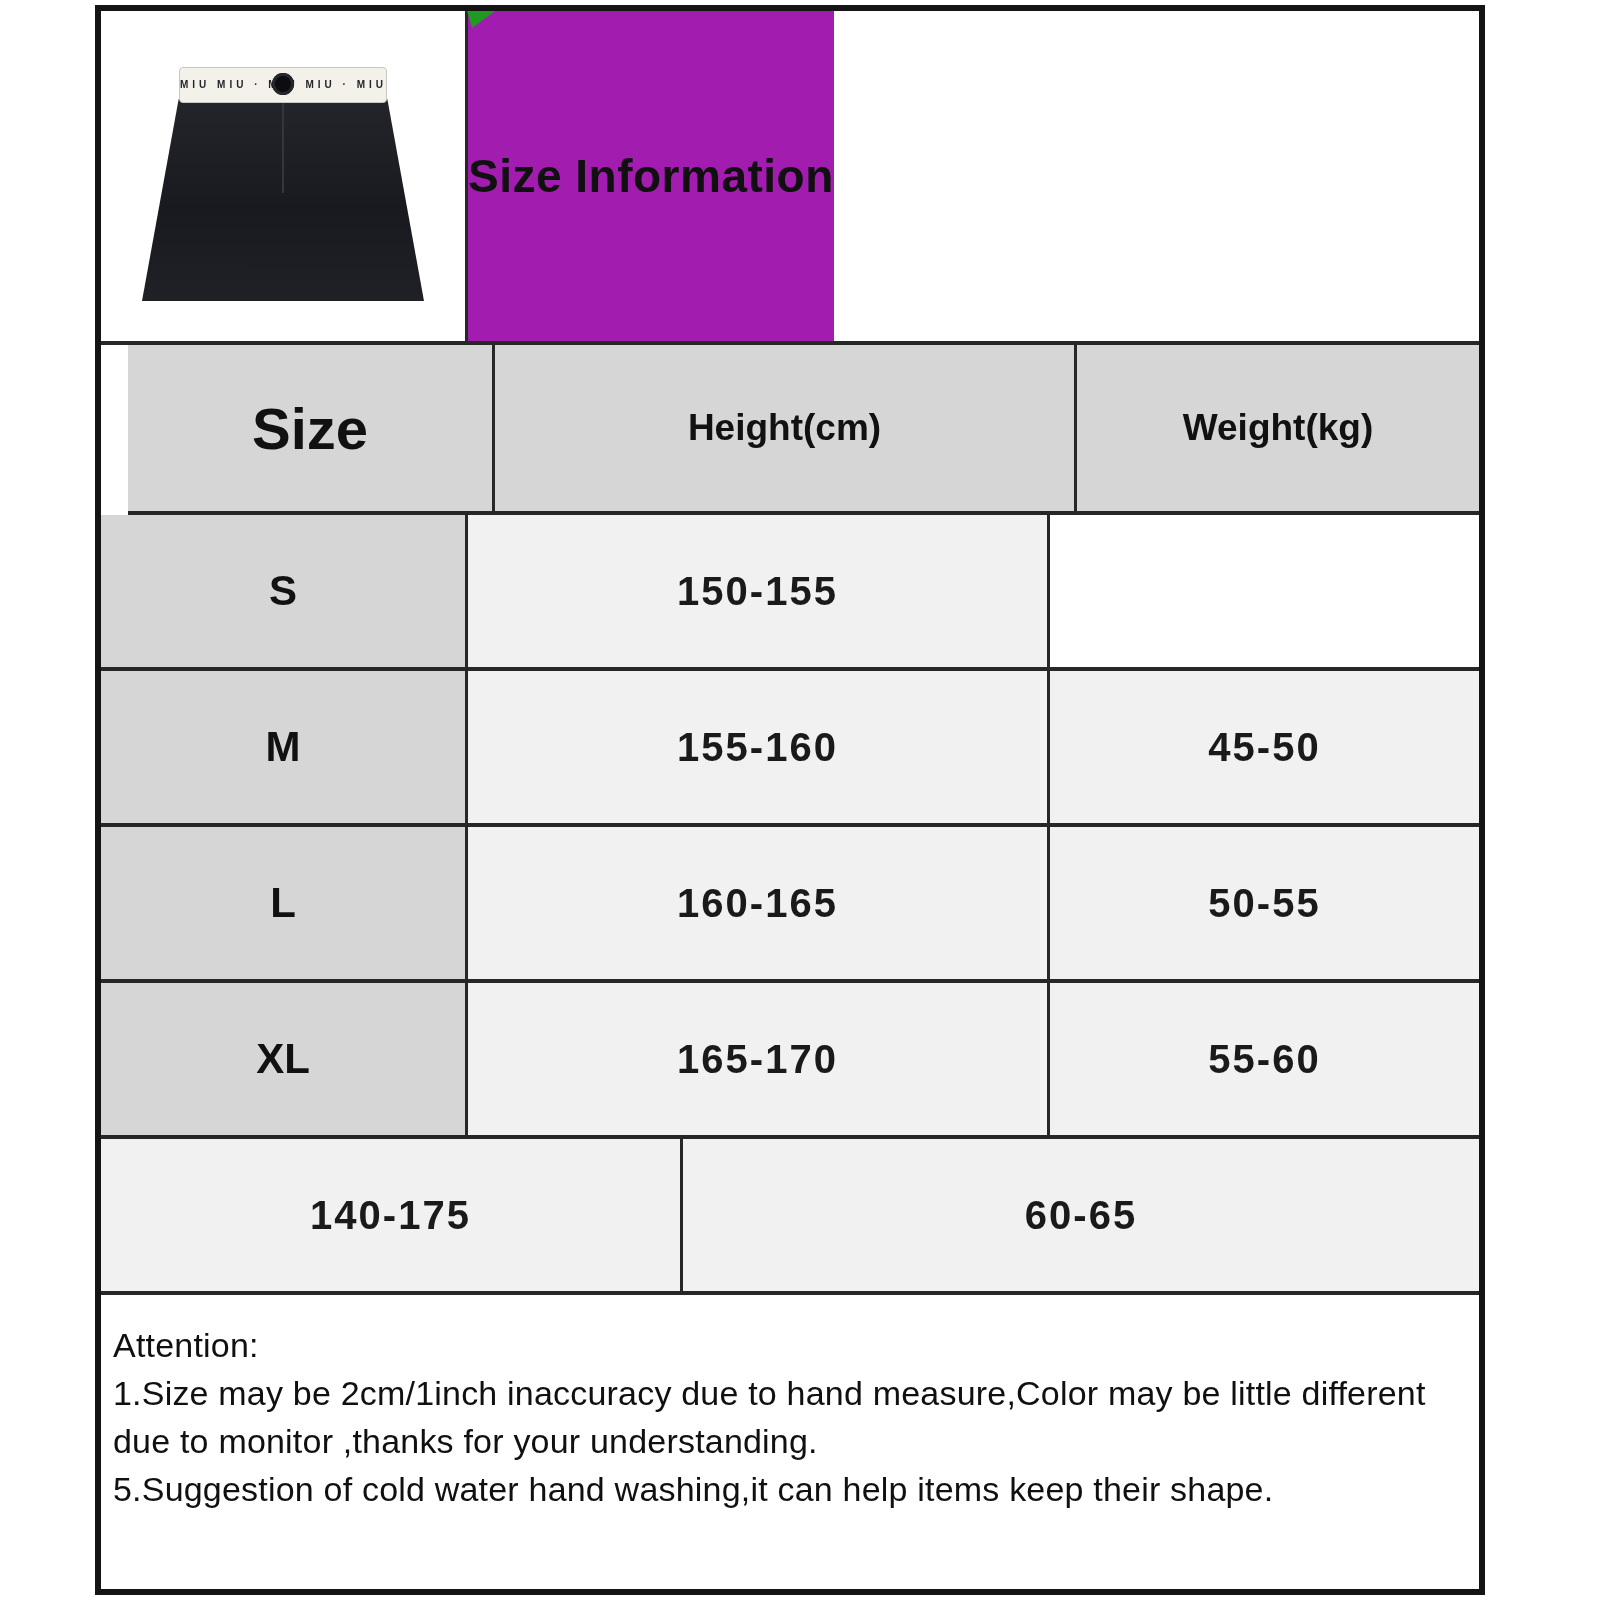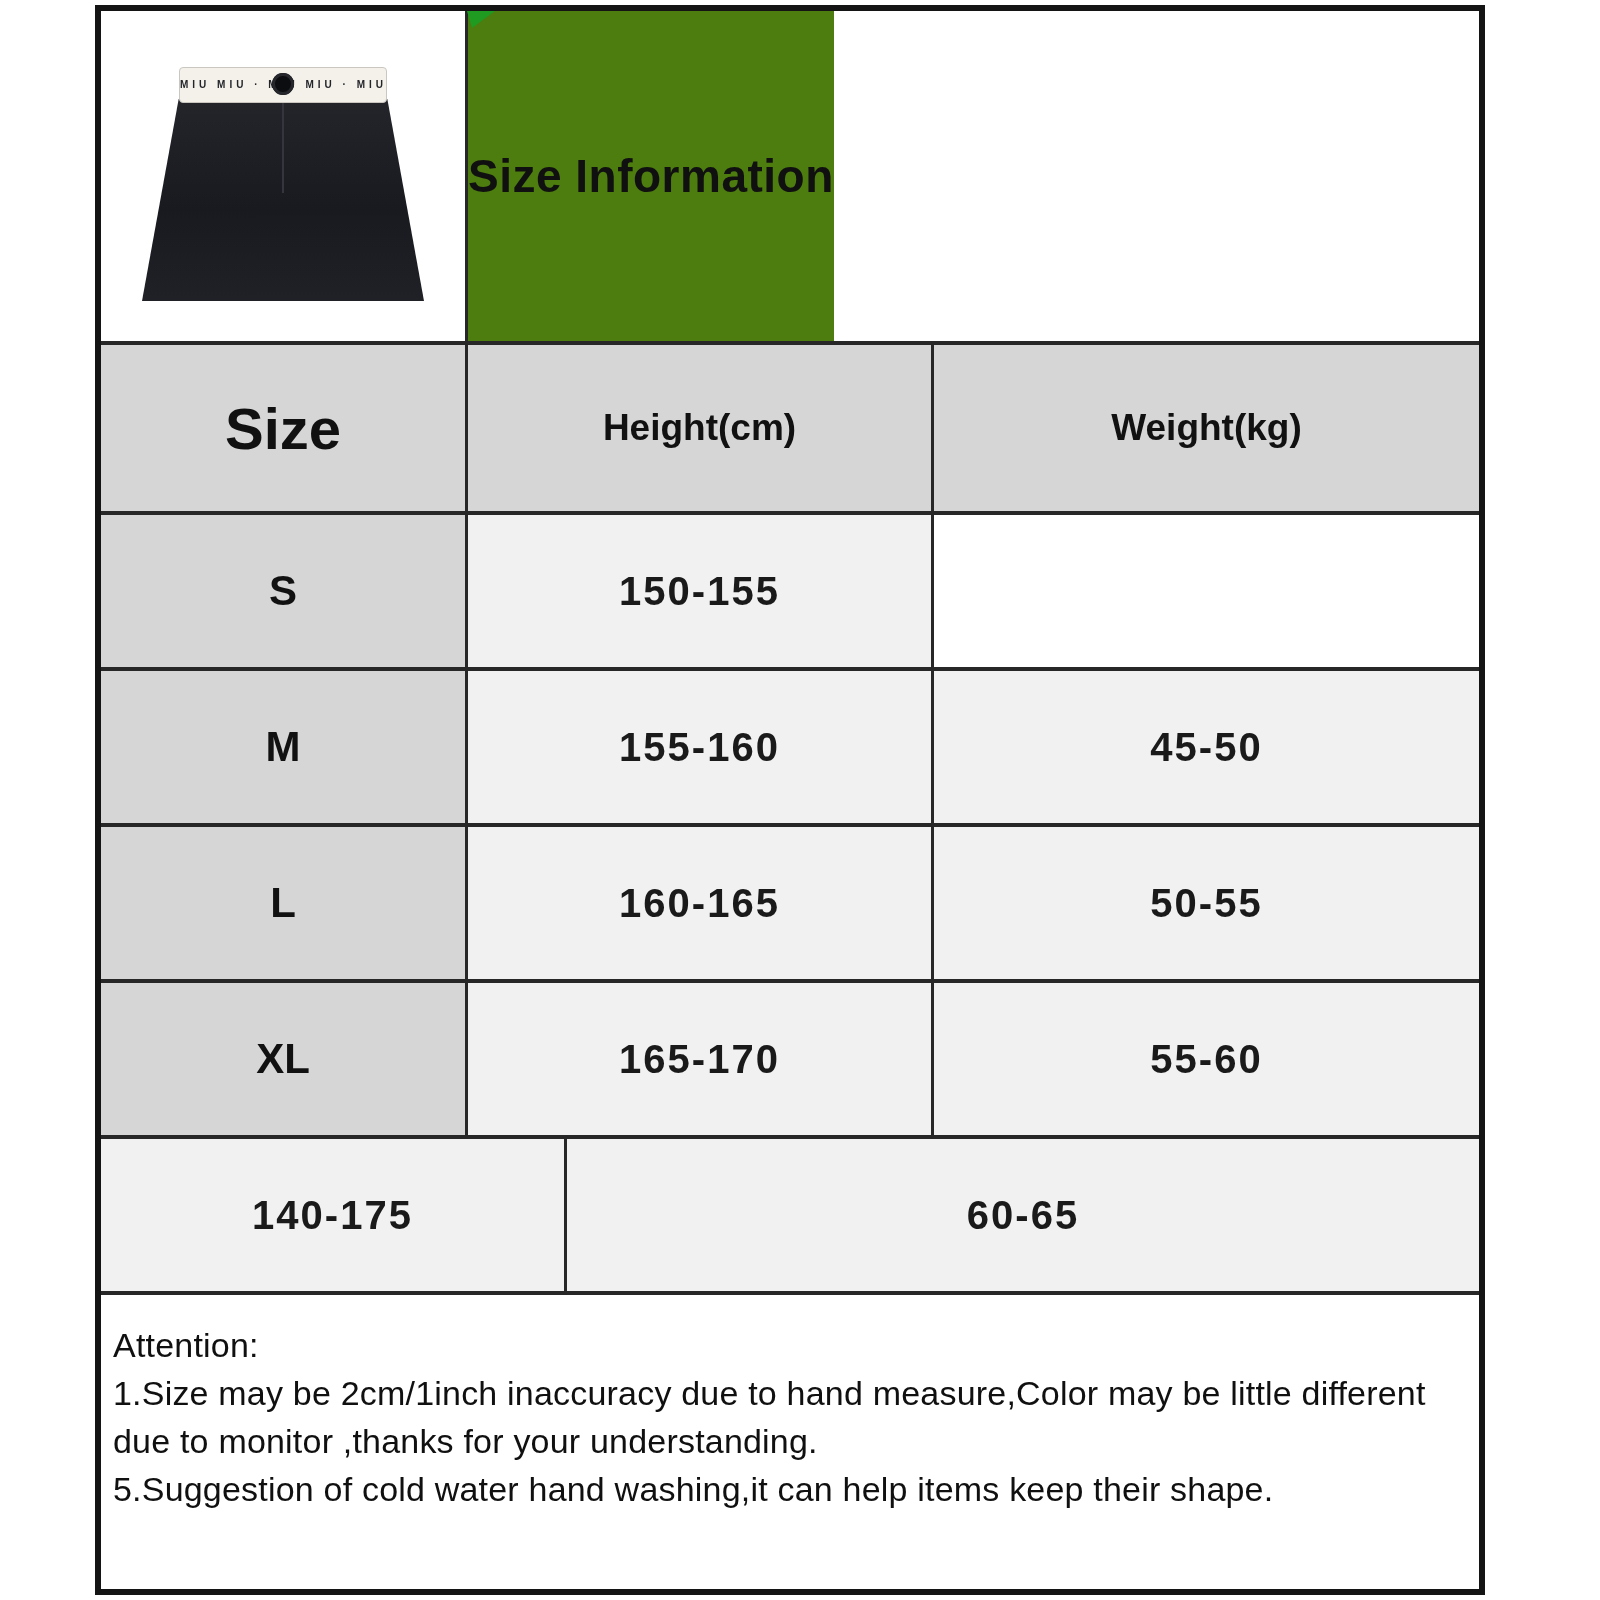--- a/index.html
+++ b/index.html
@@ -10,37 +10,37 @@
     position:absolute;left:95px;top:5px;width:1390px;height:1590px;
     box-sizing:border-box;border:6px solid #141414;background:#ffffff;
     display:flex;flex-direction:column;
   }
 
   .row{display:flex;box-sizing:border-box;border-bottom:4px solid #272727;flex:0 0 auto;}
   .cell{box-sizing:border-box;display:flex;align-items:center;justify-content:center;}
 
   
   .c1{width:367px;border-right:3px solid #272727;}
-  .c2{width:466px;border-right:3px solid #272727;}
+  .c2{width:582px;border-right:3px solid #272727;}
   .c3{flex:1;}
 
   
   .top-row{height:334px;}
   .product-cell{background:#ffffff;position:relative;}
-  .title-cell{background:#4d7c0f;}
+  .title-cell{background:#a21caf;}
   .title-text{font-size:46px;font-weight:bold;color:#101010;letter-spacing:0.5px;}
 
   
   .green-flag{
     position:absolute;top:0;left:366px;width:28px;height:17px;z-index:5;
     clip-path:polygon(0 0,100% 0,18% 100%);
   }
 
   
-  .header-row{height:170px;}
+  .header-row{height:170px;margin-left:27px;}
   .head{background:#d6d6d6;}
   .size-head{font-size:58px;font-weight:bold;color:#111;}
   .col-head{font-size:37px;font-weight:bold;color:#111;}
 
   
   .data-row{height:156px;}
   .size-cell{background:#d6d6d6;font-size:42px;font-weight:bold;color:#111;}
   .val-cell{background:#f1f1f1;font-size:40px;font-weight:700;color:#1a1a1a;letter-spacing:2px;}
 
   

